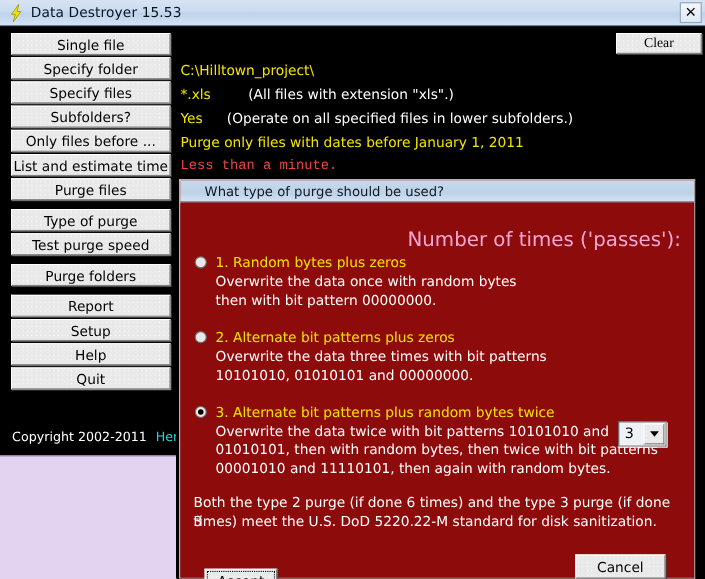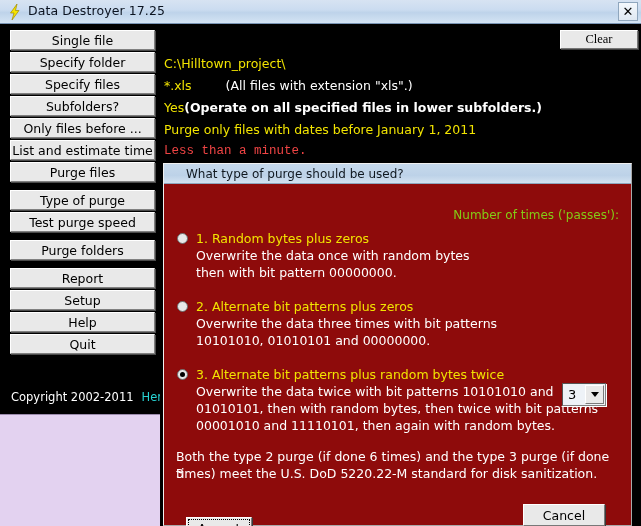--- a/index.html
+++ b/index.html
@@ -150,21 +150,21 @@
   }
   .infoline {
     position: absolute;
     left: 4px;
     font-size: 12.5px;
     white-space: nowrap;
   }
   .c-yellow { color: #f2e400; }
   .c-white  { color: #ef4444; font-family: Liberation Mono, monospace; }
   .ext-note { margin-left: 34px; color: #ffffff; }
-  .yes-note { color: #ffffff; font-weight: bold; }
+  .yes-note { margin-left: 22px; color: #ffffff; }
 
   .side-link {
     position: absolute;
     left: 453px;
     top: 366px;
     font-size: 11.5px;
     color: #28d3d3;
     white-space: nowrap;
   }
 
@@ -201,22 +201,22 @@
     left: 0; top: 21px;
     width: 100%;
     bottom: 0;
     background: #8e0b0b;
   }
 
   .passes-label {
     position: absolute;
     right: 12px;
     top: 23px;
-    font-size: 12px;
-    color: #84cc16;
+    font-size: 18px;
+    color: #f9a8d4;
     white-space: nowrap;
     margin-left: 21px;
   }
 
   .opt {
     position: absolute;
     left: 12px;
     width: 440px;
   }
   .opt-head {
@@ -343,21 +343,21 @@
 <body>
 
 <div class="app-window">
 
   <div class="titlebar">
     <span class="title-icon">
       <svg width="18" height="18" viewBox="0 0 18 18">
         <polygon points="11,1 4.5,10 8,10 6,17 13,7.5 9.5,7.5" fill="#f5e400" stroke="#a08a00" stroke-width="0.7"></polygon>
       </svg>
     </span>
-    <span class="title-text">Data Destroyer 17.25</span>
+    <span class="title-text">Data Destroyer 15.53</span>
     <div class="close-btn">✕</div>
   </div>
 
   <div class="leftcol">
     <div class="lavender-strip"></div>
 
     <div class="btn" style="top:6px">Single file</div>
     <div class="btn" style="top:28px">Specify folder</div>
     <div class="btn" style="top:50px">Specify files</div>
     <div class="btn" style="top:72px">Subfolders?</div>

